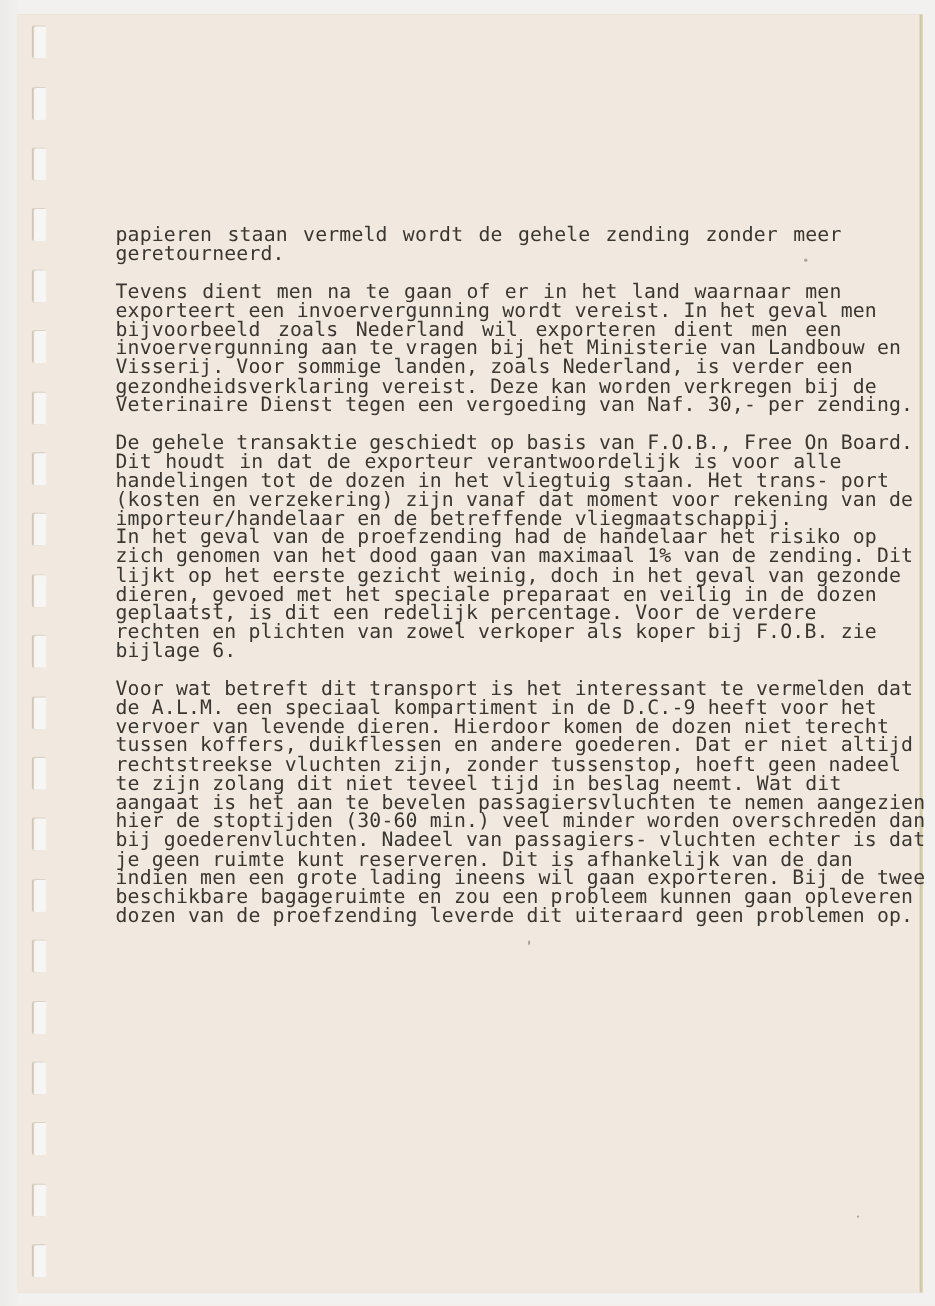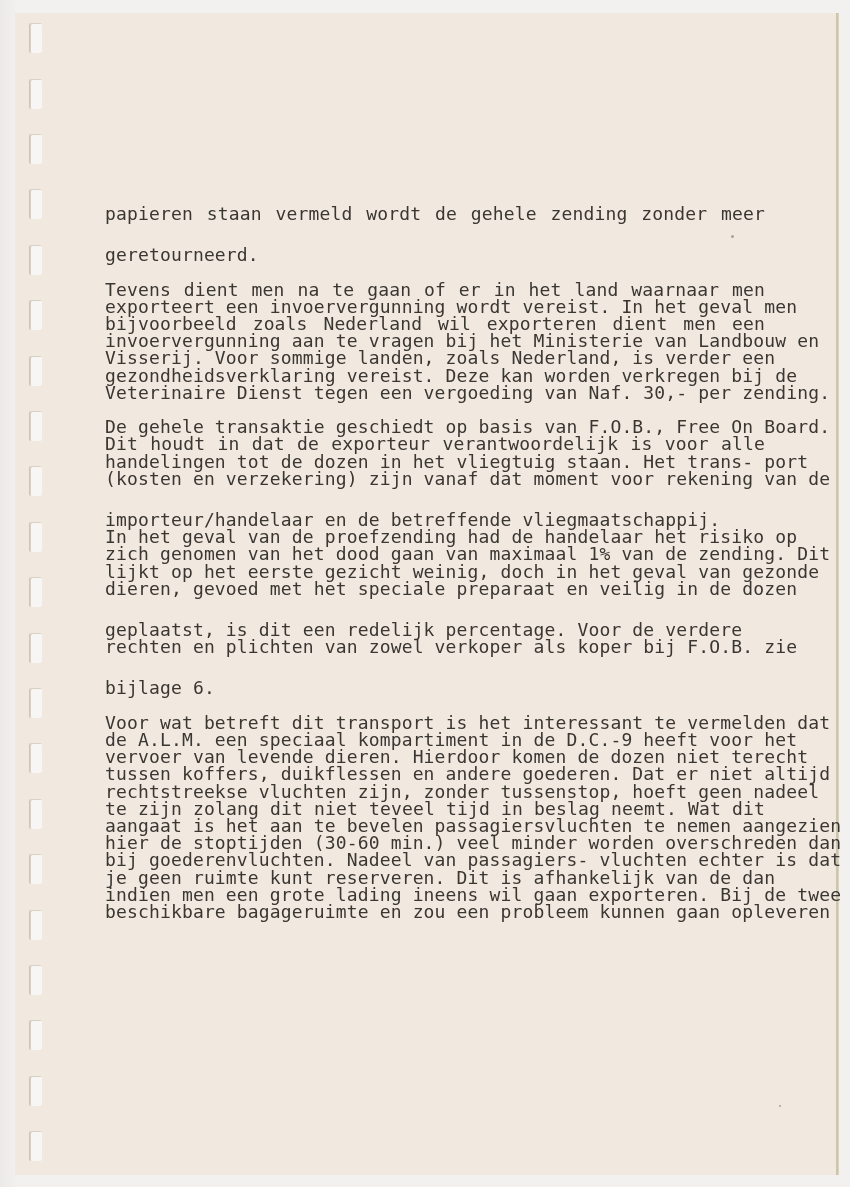--- a/index.html
+++ b/index.html
@@ -58,21 +58,20 @@
       margin-bottom: 0;
     }
     .line {
       display: block;
       white-space: pre;
       text-align: justify;
       text-align-last: justify;
     }
     .line.last {
       text-align-last: left;
-      margin-top: 24px;
     }
     .speck {
       position: absolute;
       width: 3px;
       height: 3px;
       background: #8a857c;
       border-radius: 50%;
       opacity: 0.7;
     }
   </style>
@@ -150,14 +149,15 @@
     <span class="line">vervoer van levende dieren. Hierdoor komen de dozen niet terecht</span>
     <span class="line">tussen koffers, duikflessen en andere goederen. Dat er niet altijd</span>
     <span class="line">rechtstreekse vluchten zijn, zonder tussenstop, hoeft geen nadeel</span>
     <span class="line">te zijn zolang dit niet teveel tijd in beslag neemt. Wat dit</span>
     <span class="line">aangaat is het aan te bevelen passagiersvluchten te nemen aangezien</span>
     <span class="line">hier de stoptijden (30-60 min.) veel minder worden overschreden dan</span>
     <span class="line">bij goederenvluchten. Nadeel van passagiers- vluchten echter is dat</span>
     <span class="line">je geen ruimte kunt reserveren. Dit is afhankelijk van de dan</span>
     <span class="line">indien men een grote lading ineens wil gaan exporteren. Bij de twee</span>
     <span class="line">beschikbare bagageruimte en zou een probleem kunnen gaan opleveren</span>
+    <span class="line last">dozen van de proefzending leverde dit uiteraard geen problemen op.</span>
   </div>
 </div>
 
 </body></html>

